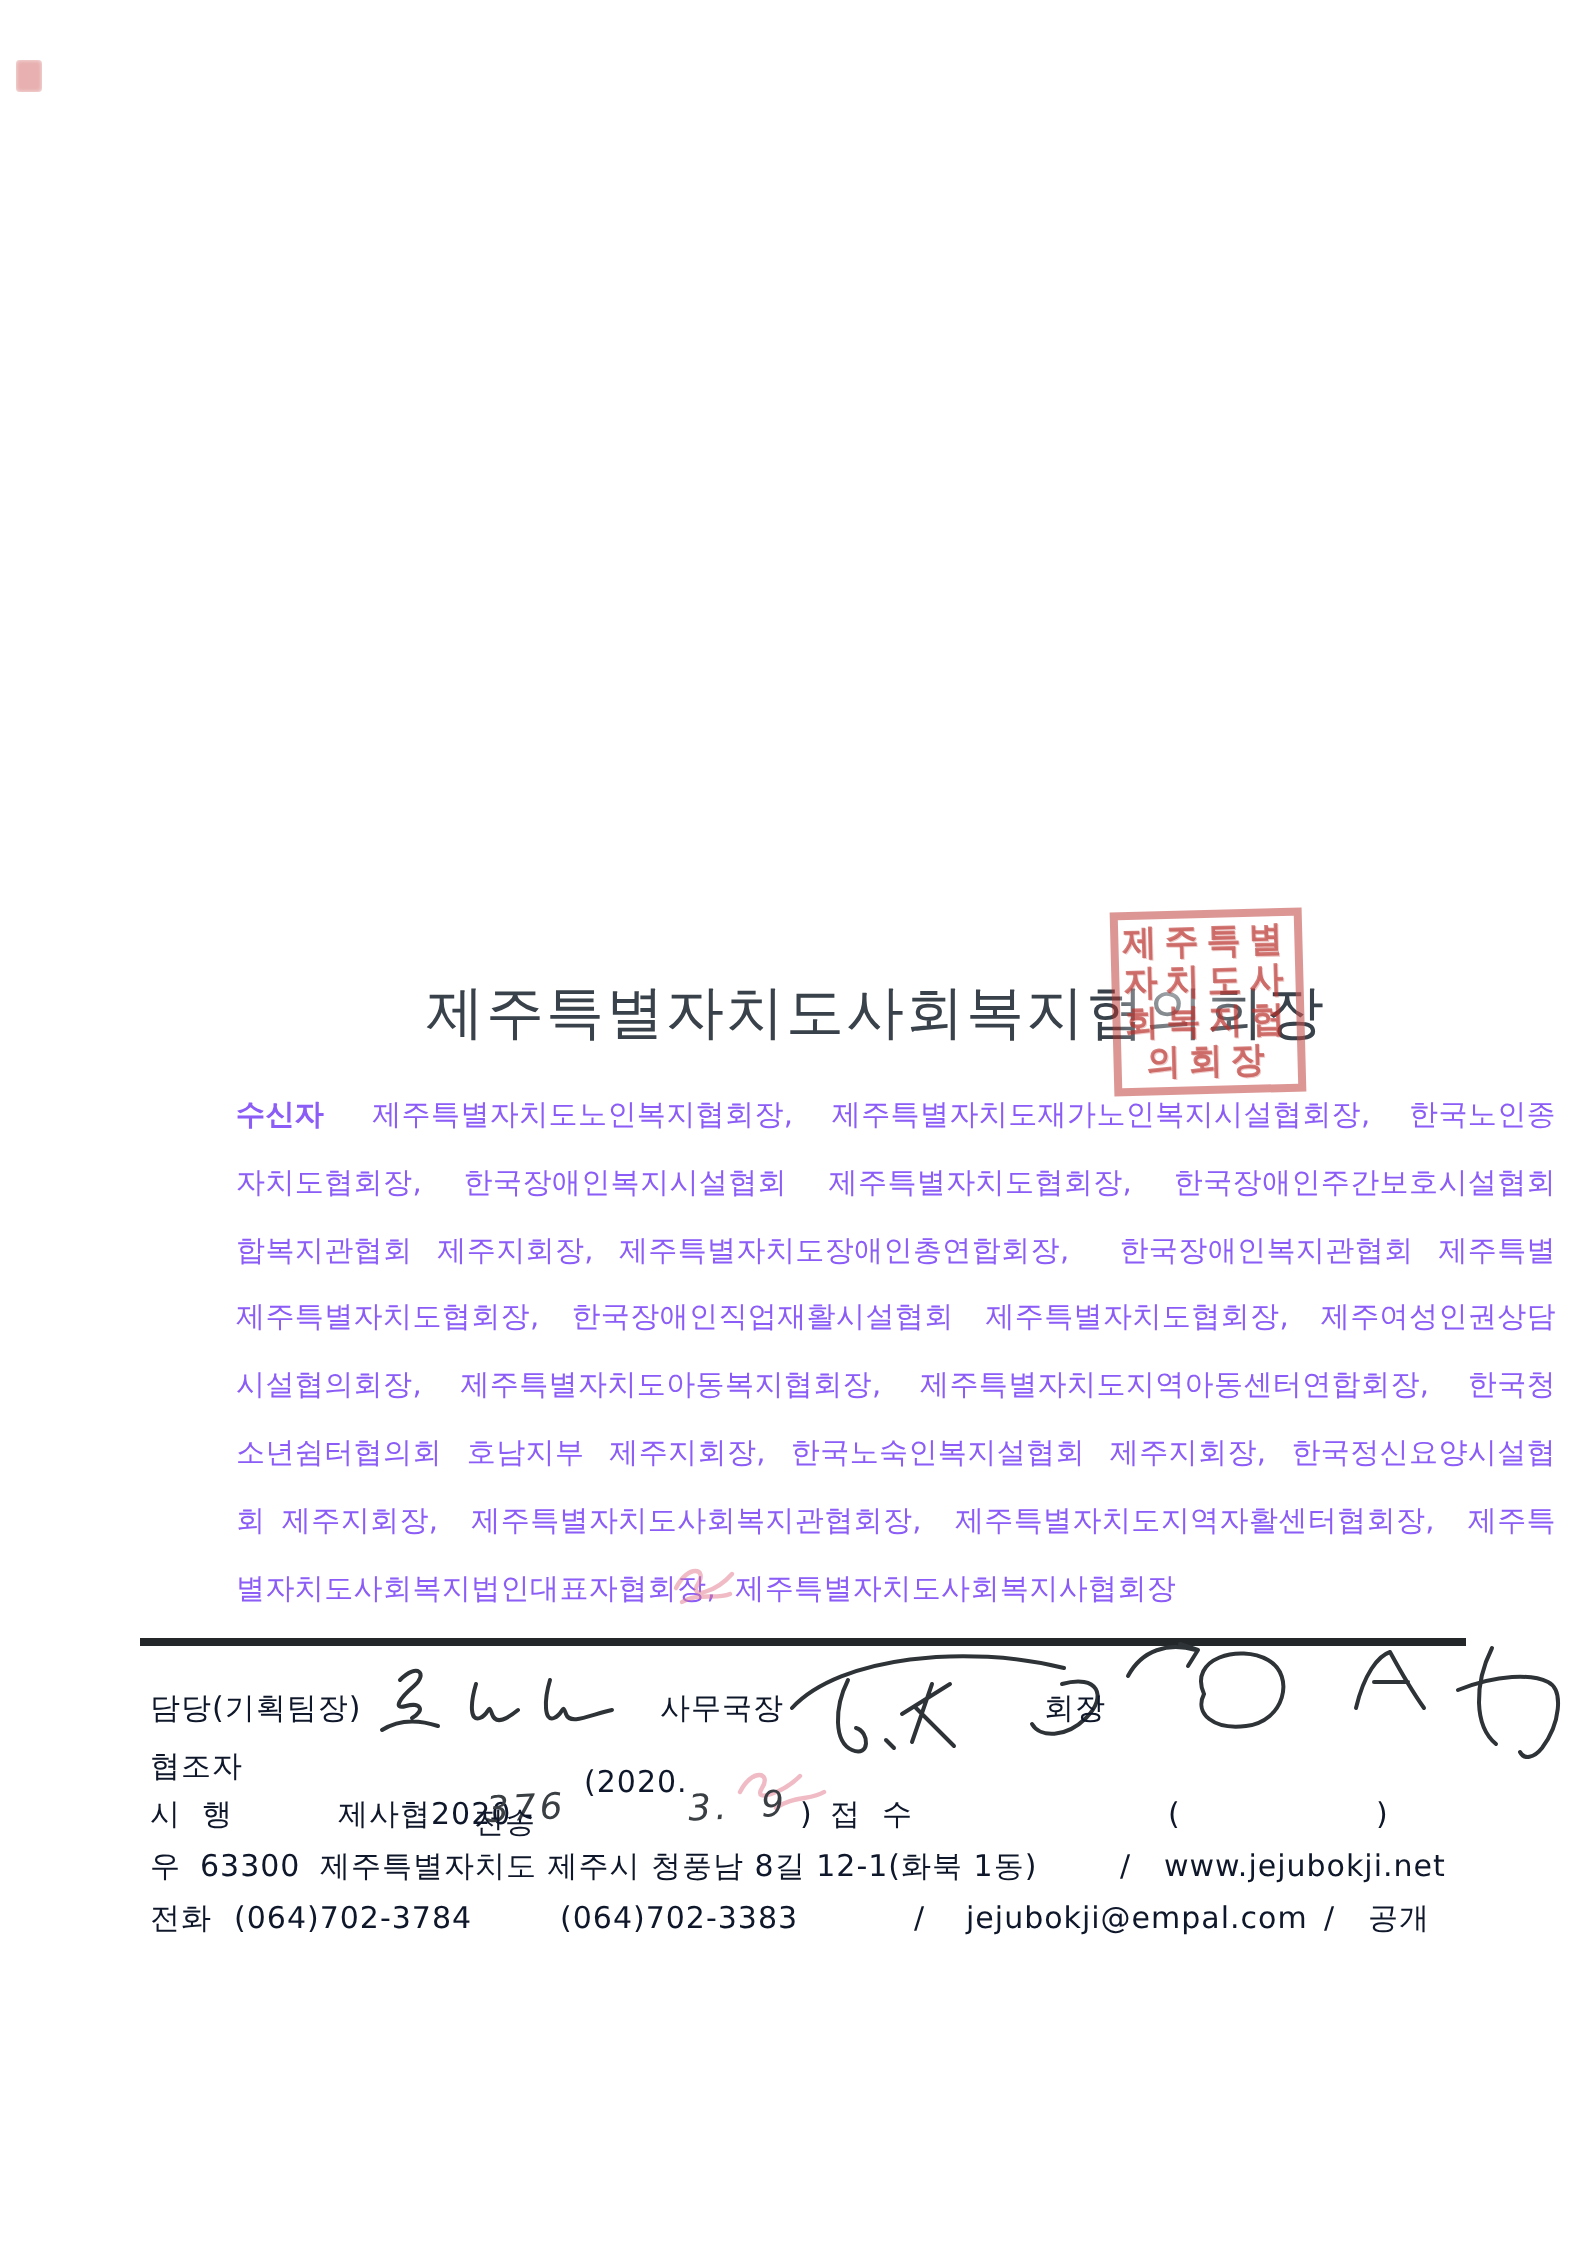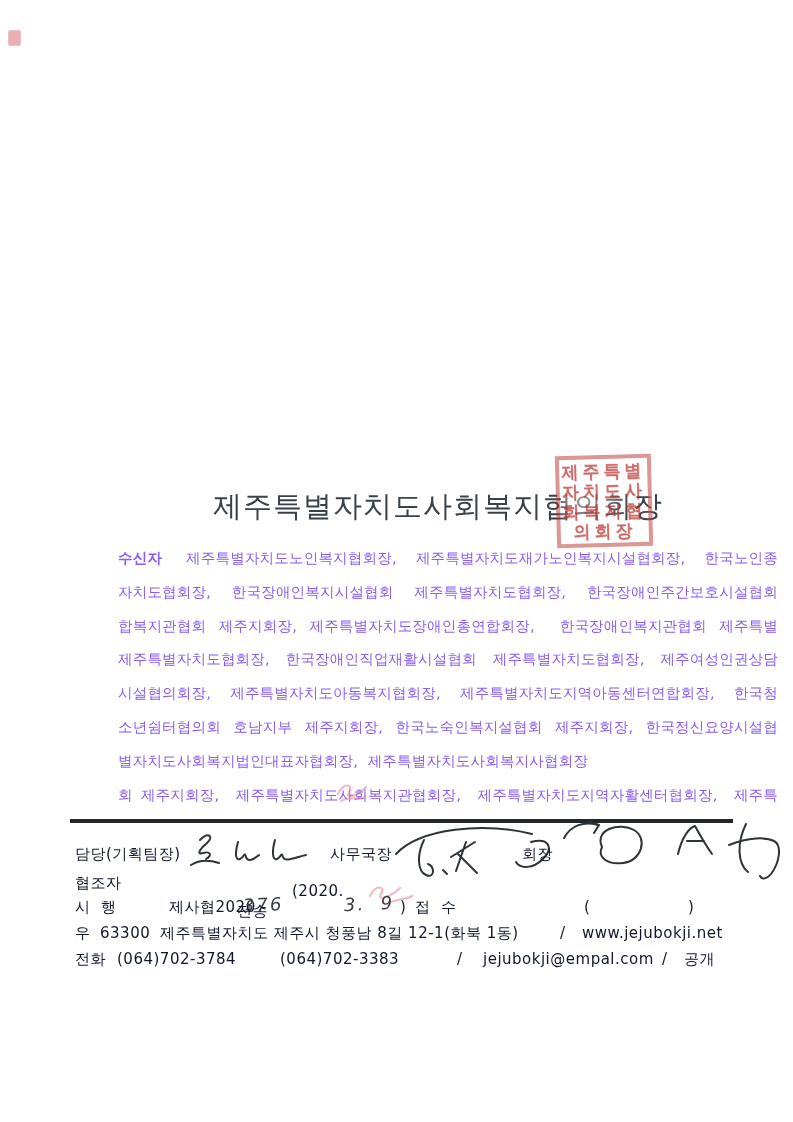--- a/index.html
+++ b/index.html
@@ -87,22 +87,22 @@
     <div class="seal-row">의회장</div>
   </div>
 
   <div class="body-text">
     <div class="bline"><span class="recipient">수신자</span><span>제주특별자치도노인복지협회장,  제주특별자치도재가노인복지시설협회장,  한국노인종</span></div>
     <div class="bline">자치도협회장,  한국장애인복지시설협회  제주특별자치도협회장,  한국장애인주간보호시설협회</div>
     <div class="bline">합복지관협회 제주지회장, 제주특별자치도장애인총연합회장,  한국장애인복지관협회 제주특별</div>
     <div class="bline">제주특별자치도협회장, 한국장애인직업재활시설협회 제주특별자치도협회장, 제주여성인권상담</div>
     <div class="bline">시설협의회장,  제주특별자치도아동복지협회장,  제주특별자치도지역아동센터연합회장,  한국청</div>
     <div class="bline">소년쉼터협의회 호남지부 제주지회장, 한국노숙인복지설협회 제주지회장, 한국정신요양시설협</div>
+    <div class="bline">회 제주지회장,  제주특별자치도사회복지관협회장,  제주특별자치도지역자활센터협회장,  제주특</div>
     <div class="bline last">별자치도사회복지법인대표자협회장,  제주특별자치도사회복지사협회장</div>
-    <div class="bline">회 제주지회장,  제주특별자치도사회복지관협회장,  제주특별자치도지역자활센터협회장,  제주특</div>
   </div>
 
   <svg class="scribble" style="position:absolute;left:328px;top:772px;" width="55" height="36" viewBox="0 0 55 36">
     <path d="M10,22 C16,10 26,12 21,20 C16,28 30,24 38,15 M13,29 C21,24 30,28 37,25"></path>
   </svg>
 
   <div class="rule"></div>
 
   <div class="flabel" style="left:75px;top:845px;">담당(기획팀장)</div>
   <svg class="sig" style="left:182px;top:828px;" width="132" height="48" viewBox="0 0 132 48">

